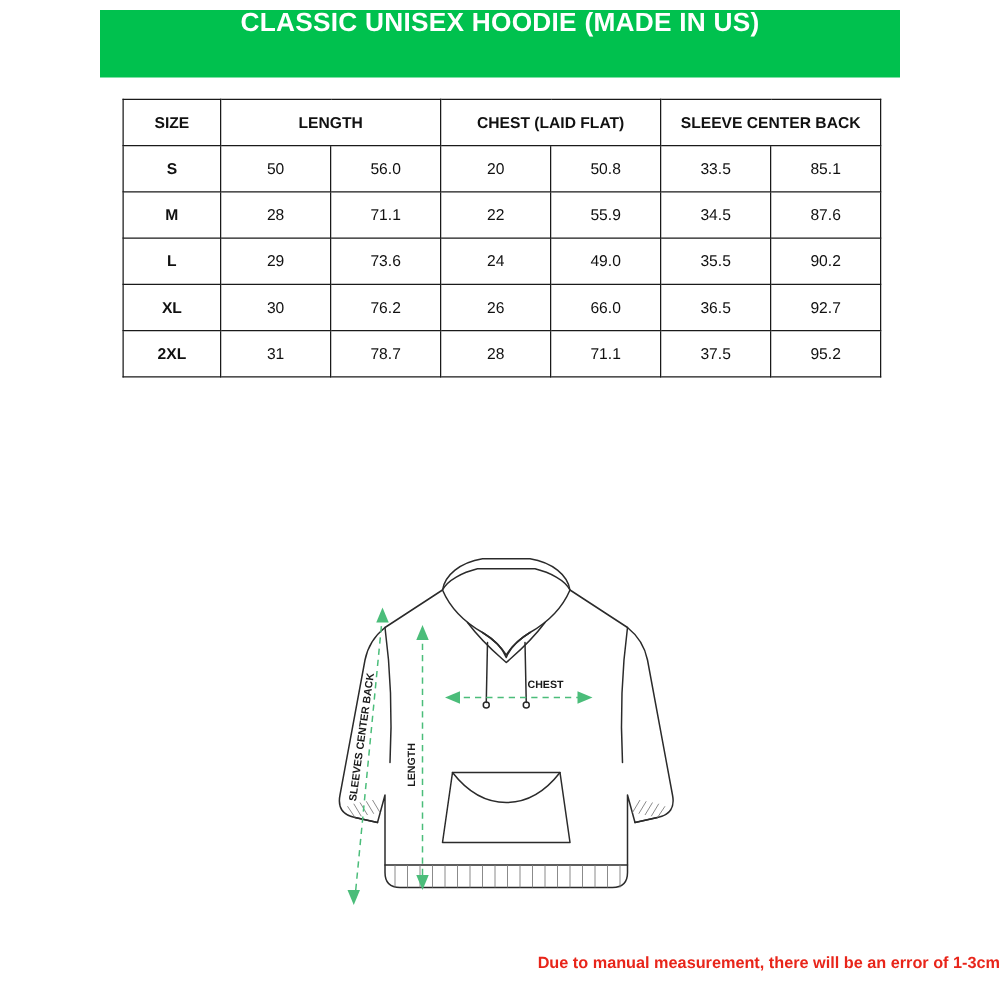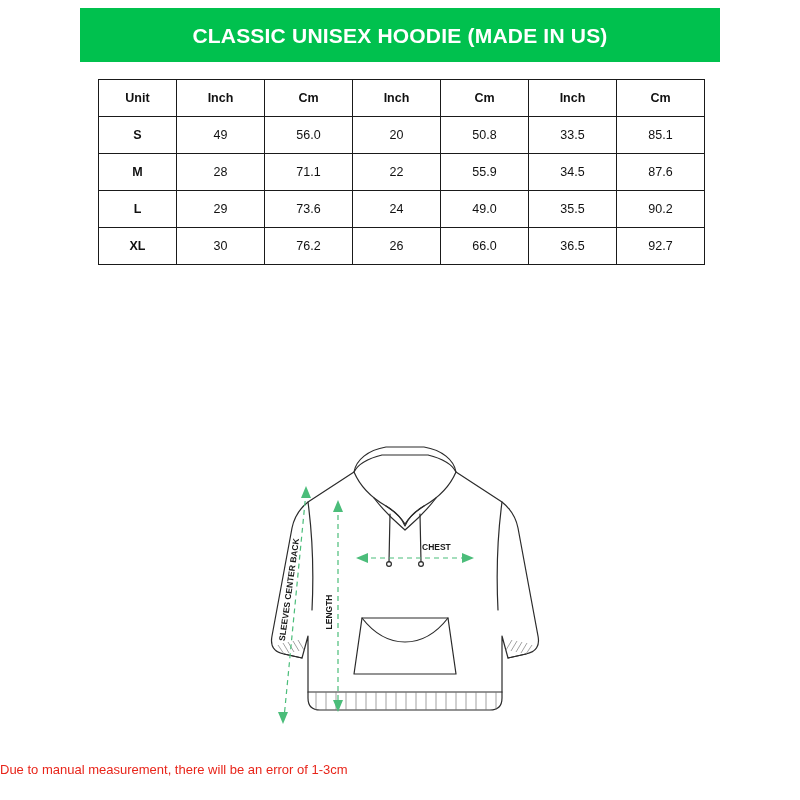--- a/index.html
+++ b/index.html
@@ -18,21 +18,20 @@
 
   
   .header-banner {
     position: absolute;
     left: 80px;
     top: 8px;
     width: 640px;
     height: 54px;
     background: #00c14e;
     display: flex;
-    align-items: center;
     justify-content: center;
   }
   .header-title {
     color: #ffffff;
     font-size: 21px;
     font-weight: bold;
     letter-spacing: 0.2px;
     text-align: center;
     line-height: 1;
   }
@@ -85,24 +84,24 @@
   .illustration svg {
     display: block;
   }
 
   
   .footer-note {
     position: absolute;
     left: 0;
     top: 762px;
     width: 800px;
-    text-align: left;
+    text-align: right;
     color: #e8251a;
     font-size: 13px;
-    font-weight: normal;
+    font-weight: bold;
   }
 </style>
 </head>
 <body>
 
 <div class="header-banner">
   <div class="header-title">CLASSIC UNISEX HOODIE (MADE IN US)</div>
 </div>
 
 <div class="table-wrap">
@@ -110,34 +109,31 @@
     <colgroup>
       <col class="col-size">
         <col class="col-half">
         <col class="col-half">
       <col class="col-half">
         <col class="col-half">
         <col class="col-half">
         <col class="col-half">
     </colgroup>
     <thead>
-      <tr class="unit-row">
-        <th>Unit</th>
-        <th>Inch</th>
-        <th>Cm</th>
-        <th>Inch</th>
-        <th>Cm</th>
-        <th>Inch</th>
-        <th>Cm</th>
+      <tr>
+        <th rowspan="1">SIZE</th>
+        <th colspan="2">LENGTH</th>
+        <th colspan="2">CHEST (LAID FLAT)</th>
+        <th colspan="2">SLEEVE CENTER BACK</th>
       </tr>
     </thead>
     <tbody>
       <tr>
         <td class="size-cell">S</td>
-        <td class="val-cell">49</td>
+        <td class="val-cell">50</td>
         <td class="val-cell">56.0</td>
         <td class="val-cell">20</td>
         <td class="val-cell">50.8</td>
         <td class="val-cell">33.5</td>
         <td class="val-cell">85.1</td>
       </tr>
       <tr>
         <td class="size-cell">M</td>
         <td class="val-cell">28</td>
         <td class="val-cell">71.1</td>
@@ -156,20 +152,29 @@
         <td class="val-cell">90.2</td>
       </tr>
       <tr>
         <td class="size-cell">XL</td>
         <td class="val-cell">30</td>
         <td class="val-cell">76.2</td>
         <td class="val-cell">26</td>
         <td class="val-cell">66.0</td>
         <td class="val-cell">36.5</td>
         <td class="val-cell">92.7</td>
+      </tr>
+      <tr>
+        <td class="size-cell">2XL</td>
+        <td class="val-cell">31</td>
+        <td class="val-cell">78.7</td>
+        <td class="val-cell">28</td>
+        <td class="val-cell">71.1</td>
+        <td class="val-cell">37.5</td>
+        <td class="val-cell">95.2</td>
       </tr>
     </tbody>
   </table>
 </div>
 
 <div class="illustration">
   <svg width="310" height="300" viewBox="0 0 310 300" xmlns="http://www.w3.org/2000/svg">
     <g fill="none" stroke="#2b2b2b" stroke-width="1.2" stroke-linejoin="round" stroke-linecap="round">
 
       <path d="M104,32 C108,24 120,18 132,15 L178,15 C190,18 202,24 206,32

